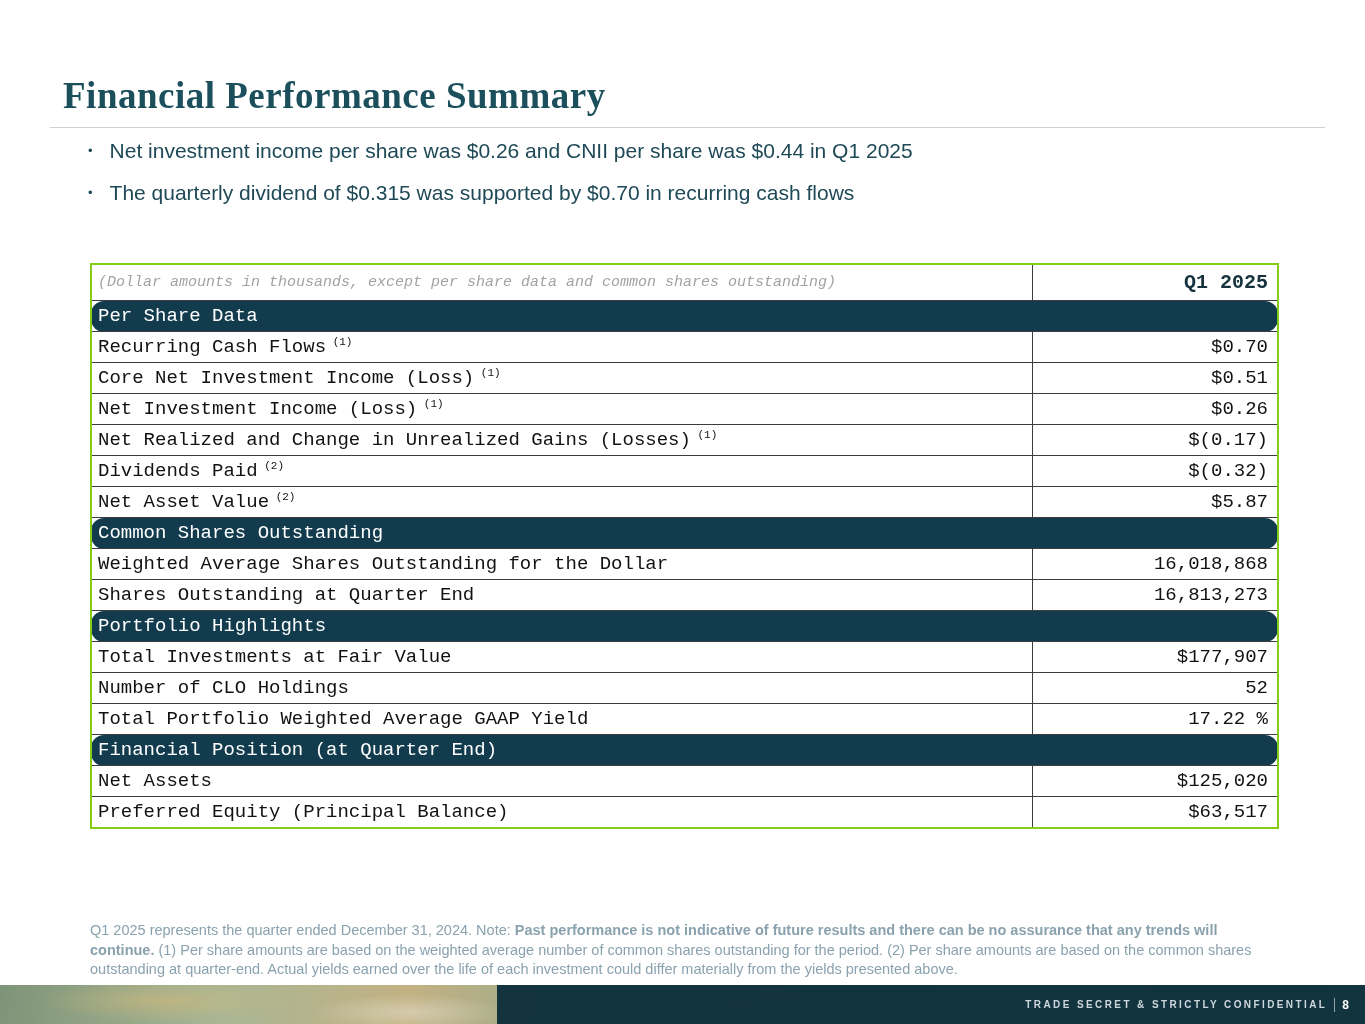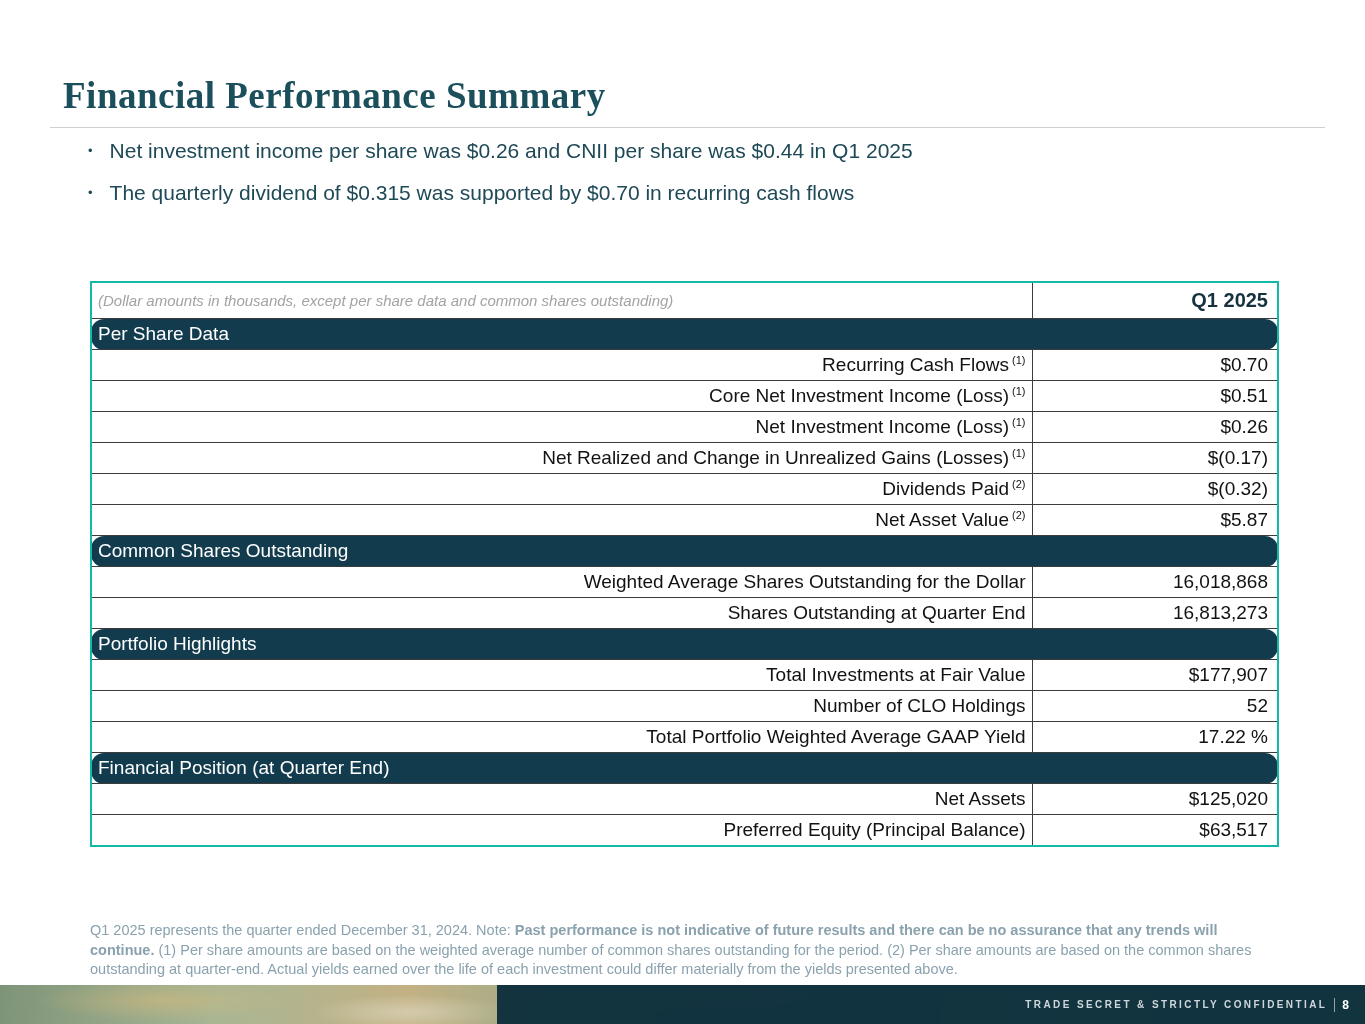--- a/index.html
+++ b/index.html
@@ -8,30 +8,30 @@
   .slide { position:absolute; inset:0; }
 
   .title { position:absolute; left:63px; top:74px; font-family:"Liberation Serif", serif;
            font-size:37px; font-weight:700; color:#1b4f5c; letter-spacing:0.5px; }
   .title-rule { position:absolute; left:50px; right:40px; top:127px; border-top:1px solid #d0d0d0; }
 
   .bullets { position:absolute; left:88px; top:136px; list-style:none; width:1150px; }
   .bullets li { display:flex; gap:17px; margin-bottom:13px; font-size:21px; line-height:29px; color:#1e4956; }
   .bullets .marker { font-size:13px; line-height:29px; color:#1e4956; }
 
-  .fin-table { position:absolute; left:90px; top:281px; width:1187px; border-collapse:collapse;
-               font-size:19px; border:2px solid #14b8a6; table-layout:fixed; }
+  .fin-table { position:absolute; left:90px; top:263px; width:1187px; border-collapse:collapse;
+               font-size:19px; border:2px solid #84cc16; table-layout:fixed;font-family:Liberation Mono, monospace; }
   .fin-table col.c-label { width:941px; }
   .fin-table col.c-value { width:246px; }
   .fin-table td { border:1px solid #3c3c3c; }
   .note-cell { font-style:italic; color:#a3a3a3; font-size:15px; padding:6px 6px; }
   .period-cell { text-align:right; padding:6px 9px; color:#16323f; font-weight:700; font-size:20px;border-radius:14px; }
   .section-row td { background:#123c4e; color:#ffffff; padding:4px 6px; height:30px;border-radius:13px; }
   .data-row td { height:31px; color:#121212; }
-  .data-row .label-cell { padding:3px 6px;text-align:right; }
+  .data-row .label-cell { padding:3px 6px; }
   .data-row .value-cell { padding:3px 9px; text-align:right;margin-top:32px; }
   .fin-table sup { font-size:11px; line-height:0; }
 
   .footnote { position:absolute; left:90px; top:921px; width:1187px; font-size:14.5px;
               line-height:19.5px; color:#8aa2ae; }
   .footnote strong { font-weight:700; color:#8aa2ae; }
 
   .footer-band { position:absolute; left:0; top:985px; width:1365px; height:39px;
     background:
       radial-gradient(ellipse 180px 30px at 12% 40%, rgba(214,186,122,0.55), transparent 70%),

